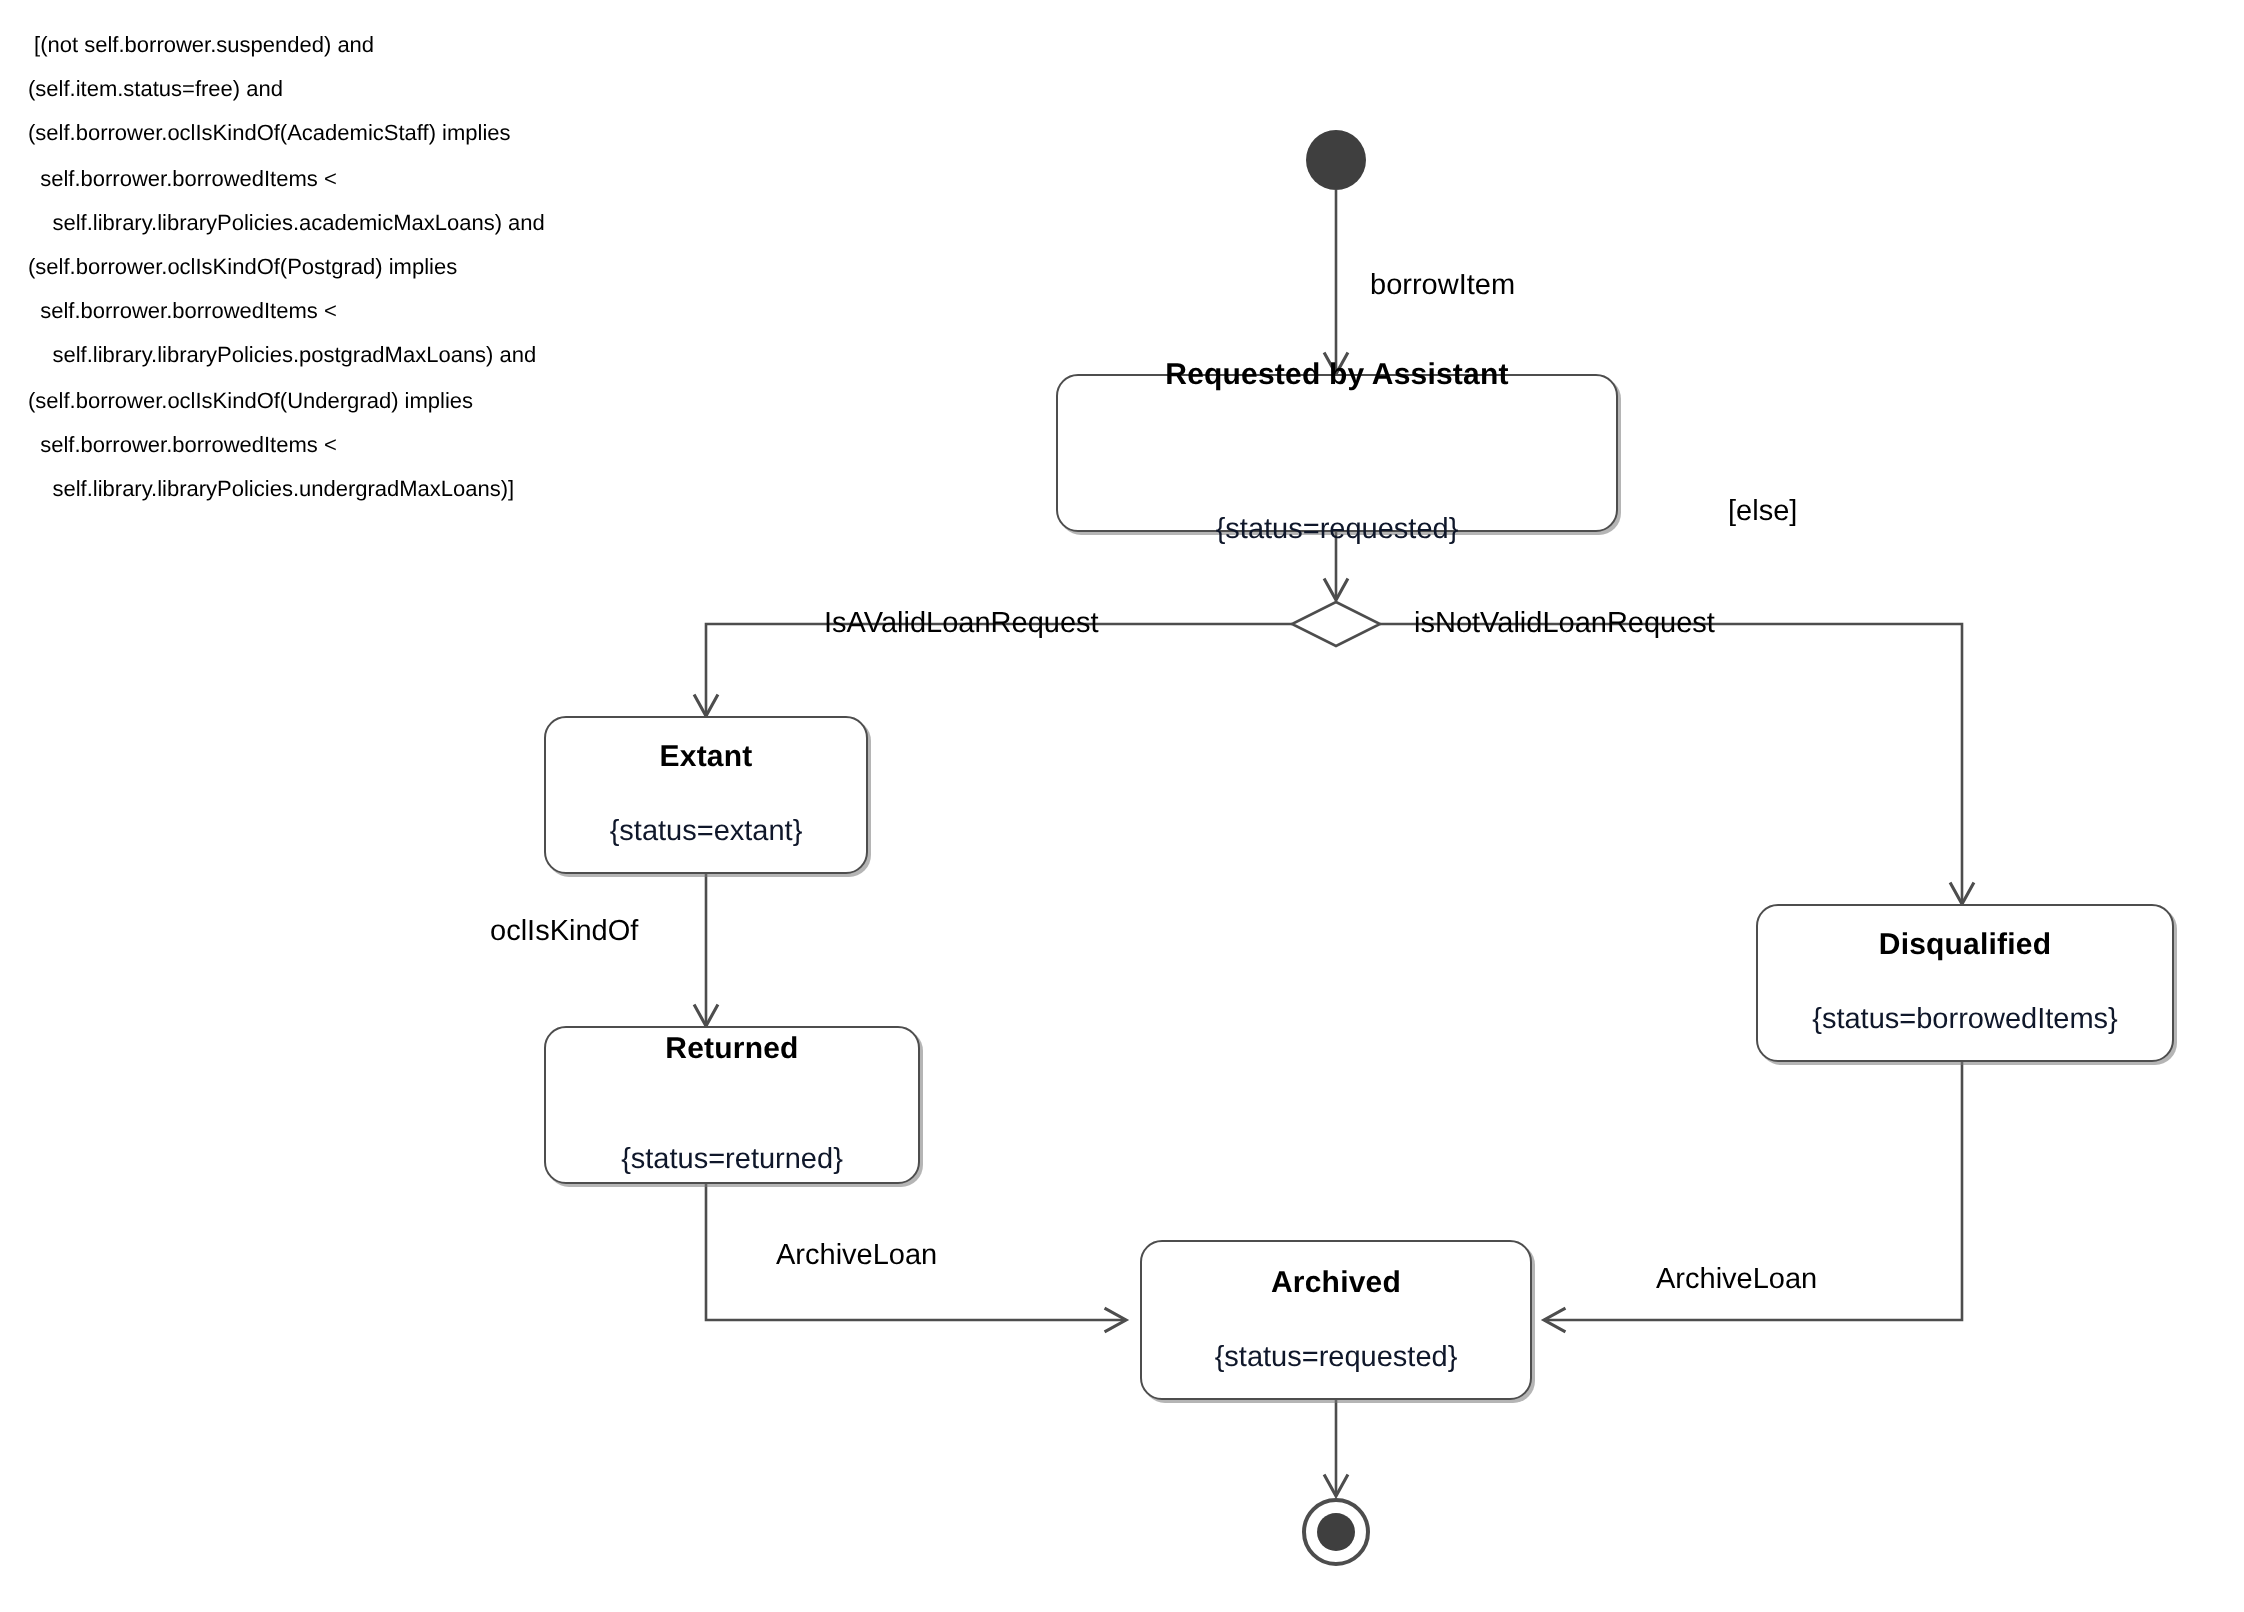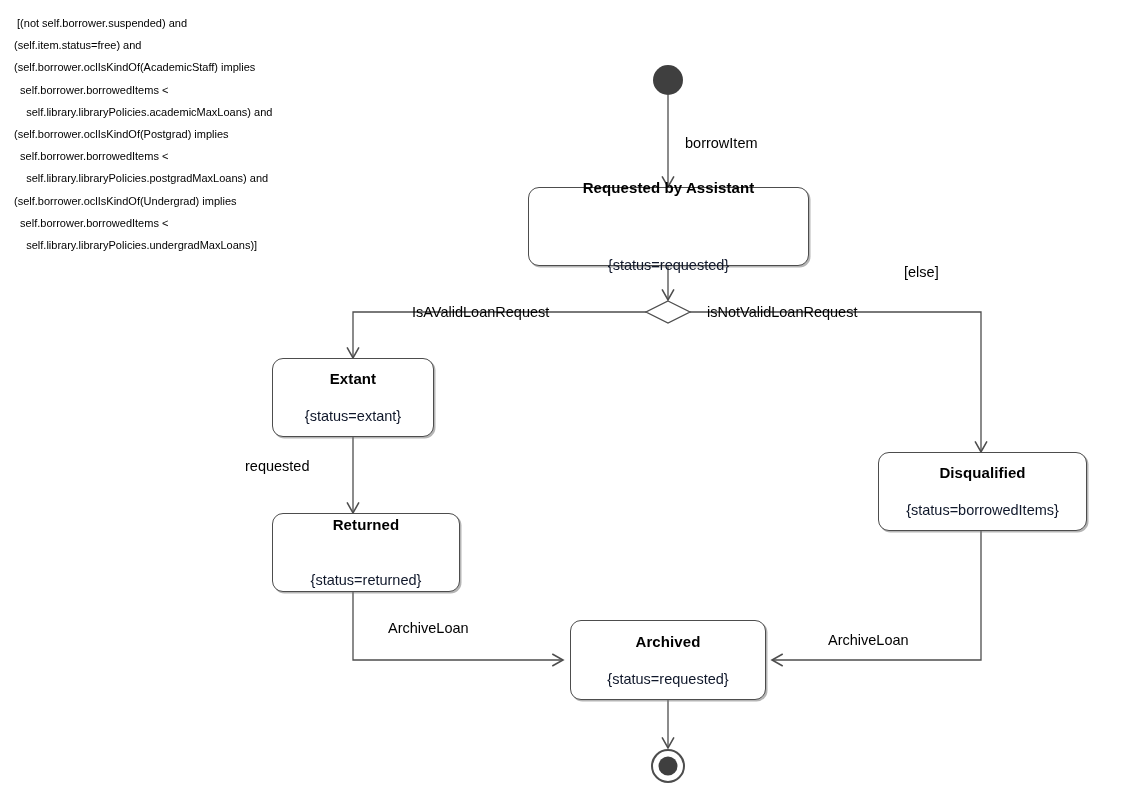--- a/index.html
+++ b/index.html
@@ -140,21 +140,21 @@
     <div class="state-name">Archived</div>
     <div class="state-status">{status=requested}</div>
   </div>
 
   <div class="edge-label" style="left:685px; top:135px;">borrowItem</div>
 
   <div class="edge-label" style="left:412px; top:304px;text-align:center;">IsAValidLoanRequest</div>
 
   <div class="edge-label" style="left:707px; top:304px;">isNotValidLoanRequest</div>
 
-  <div class="edge-label" style="left:864px; top:264px;margin-left:40px;">[else]</div>
+  <div class="edge-label" style="left:864px; top:248px;">[else]</div>
 
-  <div class="edge-label" style="left:245px; top:458px;">requested</div>
+  <div class="edge-label" style="left:245px; top:458px;">oclIsKindOf</div>
 
   <div class="edge-label" style="left:388px; top:620px;">ArchiveLoan</div>
 
   <div class="edge-label" style="left:828px; top:632px;">ArchiveLoan</div>
 
 </div>
 
 </body></html>

